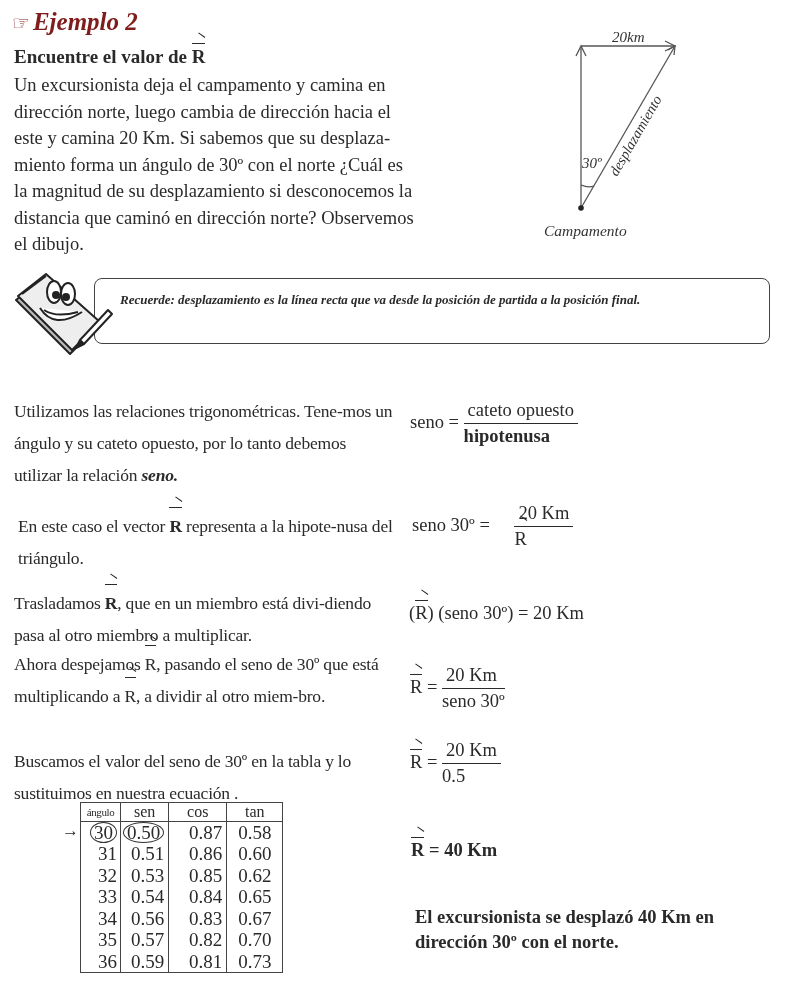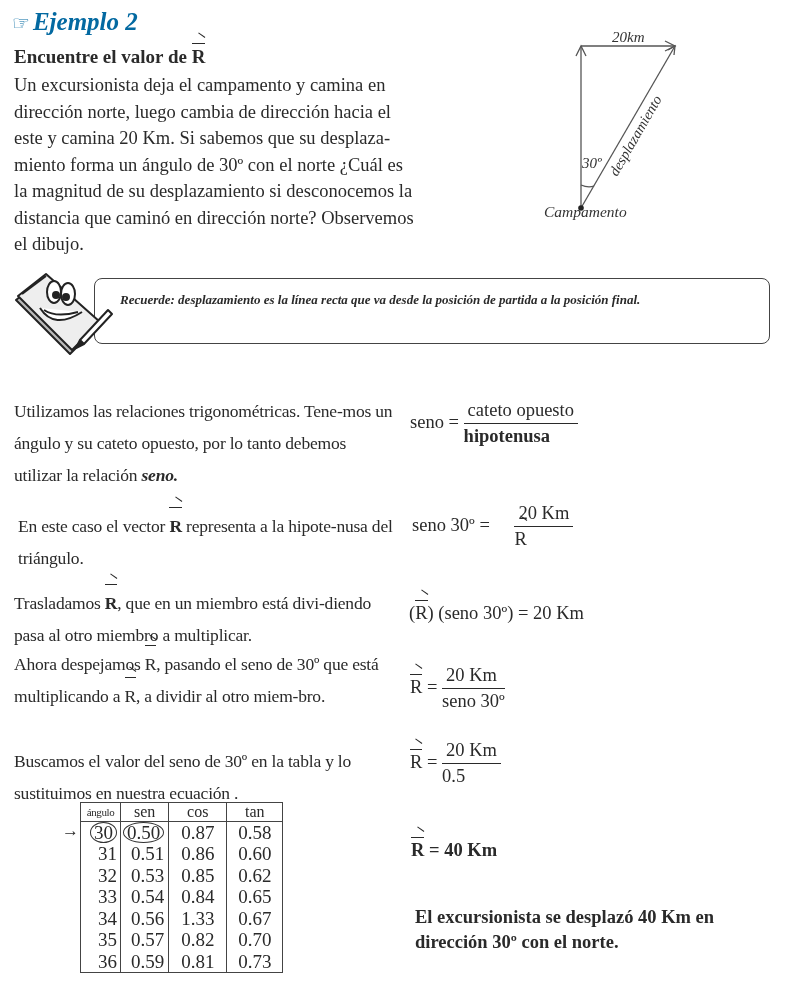--- a/index.html
+++ b/index.html
@@ -1,36 +1,36 @@
 <!DOCTYPE html>
 <html><head>
   <meta charset="utf-8">
   <style>
     * { margin: 0; padding: 0; box-sizing: border-box; }
     html, body { width: 801px; height: 981px; background: #ffffff; overflow: hidden; }
     body { position: relative; font-family: "Liberation Serif", "DejaVu Serif", serif; color: #2a2a2a; }
     .abs { position: absolute; }
 
-    .title { left: 12px; top: 8px; font-size: 25px; font-style: italic; font-weight: bold; color: #0369a1; }
+    .title { left: 12px; top: 8px; font-size: 25px; font-style: italic; font-weight: bold; color: #7f1d1d; }
     .title .hand { font-size: 20px; font-style: normal; font-weight: normal; margin-right: 3px; }
 
     .subtitle { left: 14px; top: 46px; font-size: 19px; font-weight: bold; }
     .intro { left: 14px; top: 72px; width: 400px; font-size: 18.5px; line-height: 26.5px; }
 
     .vec { position: relative; display: inline-block; }
     .vec::before {
       content: ""; position: absolute; left: 0; right: 0; top: -3px; height: 1.2px; background: #2a2a2a;
     }
     .vec::after {
       content: ""; position: absolute; right: 0; top: -9px; width: 8px; height: 1.2px; background: #2a2a2a;
       transform: rotate(35deg); transform-origin: right center;
     }
 
     .diagram { left: 520px; top: 28px; width: 200px; height: 215px; }
-    .diagram-caption { left: 544px; top: 203px; font-size: 15.5px; font-style: italic; color: #333; }
+    .diagram-caption { left: 544px; top: 222px; font-size: 15.5px; font-style: italic; color: #333; }
 
     .callout-box {
       left: 94px; top: 278px; width: 676px; height: 66px;
       border: 1.6px solid #444; border-radius: 8px;
     }
     .callout-text {
       left: 120px; top: 287px; width: 650px; font-size: 13px; line-height: 25px;
       font-style: italic; font-weight: bold; color: #2a2a2a;
     }
     .mascot { left: 10px; top: 262px; width: 105px; height: 105px; }
@@ -47,21 +47,21 @@
     }
     table.trig td, table.trig th {
       border-left: 1.2px solid #444; border-right: 1.2px solid #444;
       text-align: center; padding: 0 4px; height: 21.5px; line-height: 21px;
     }
     table.trig th { font-weight: normal; border-bottom: 1.2px solid #444; border-top: 1.2px solid #444; font-size: 16px; height: 19px; line-height: 18px; }
     table.trig th.small { font-size: 11px; letter-spacing: -0.4px; padding: 0 2px; }
     table.trig tr:last-child td { border-bottom: 1.2px solid #444; }
     table.trig td.ang { text-align: right; padding-right: 3px; width: 40px; }
     table.trig td.c1 { text-align: right; width: 38px; padding-left: 2px;}
-    table.trig td.c2 { width: 58px; }
+    table.trig td.c2 { width: 58px; text-align: right; }
     table.trig td.c3 { width: 56px; }
     .circled { display: inline-block; border: 1.2px solid #333; border-radius: 50%; padding: 0 3px; line-height: 19px; }
     .arrow-row { left: 62px; top: 821px; font-size: 17px; }
 
     .result { font-weight: bold; }
   </style>
 </head>
 <body>
 
 <div class="abs title">
@@ -189,21 +189,21 @@
     </tr>
     <tr>
       <td class="ang">33</td>
       <td class="c1">0.54</td>
       <td class="c2">0.84</td>
       <td class="c3">0.65</td>
     </tr>
     <tr>
       <td class="ang">34</td>
       <td class="c1">0.56</td>
-      <td class="c2">1.33</td>
+      <td class="c2">0.83</td>
       <td class="c3">0.67</td>
     </tr>
     <tr>
       <td class="ang">35</td>
       <td class="c1">0.57</td>
       <td class="c2">0.82</td>
       <td class="c3">0.70</td>
     </tr>
     <tr>
       <td class="ang">36</td>

